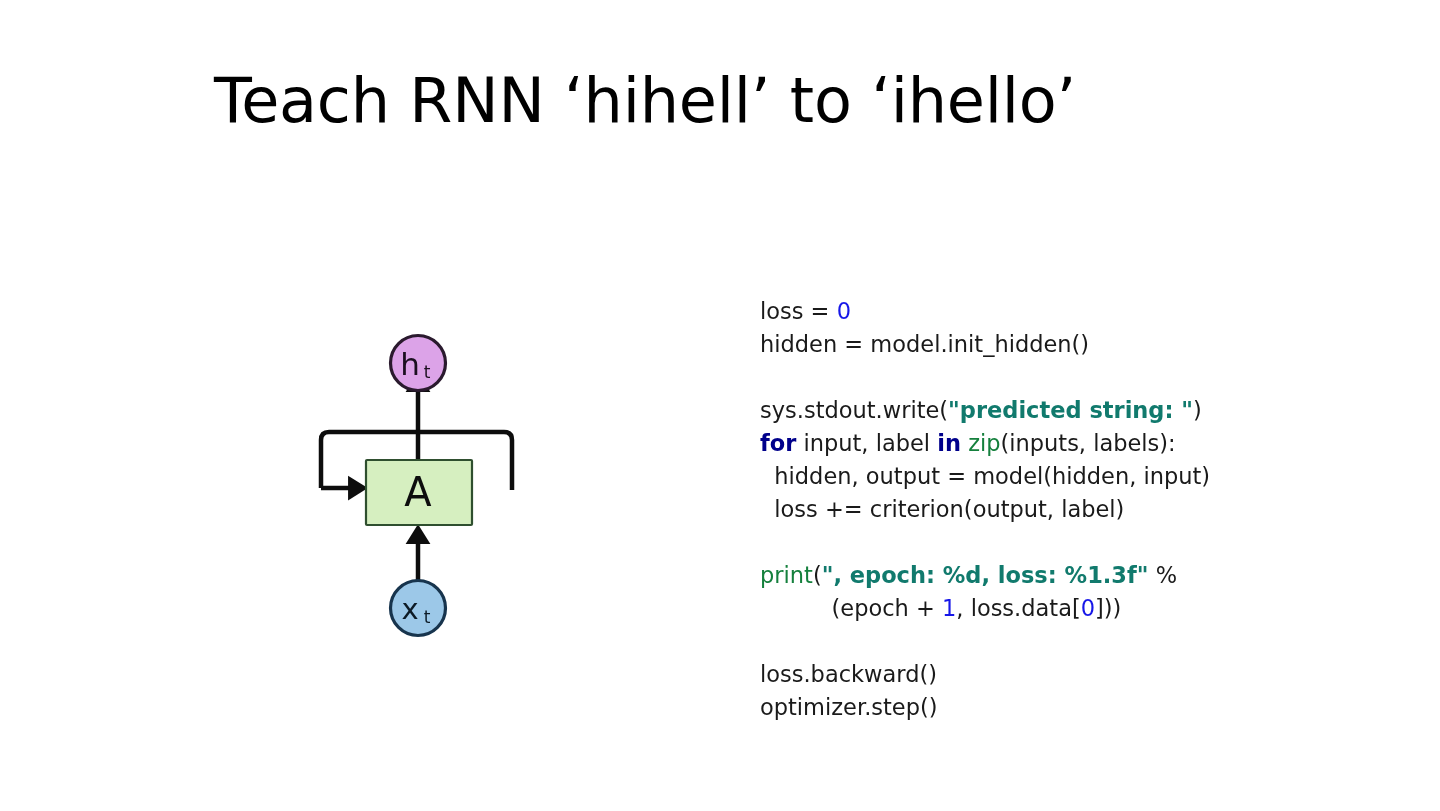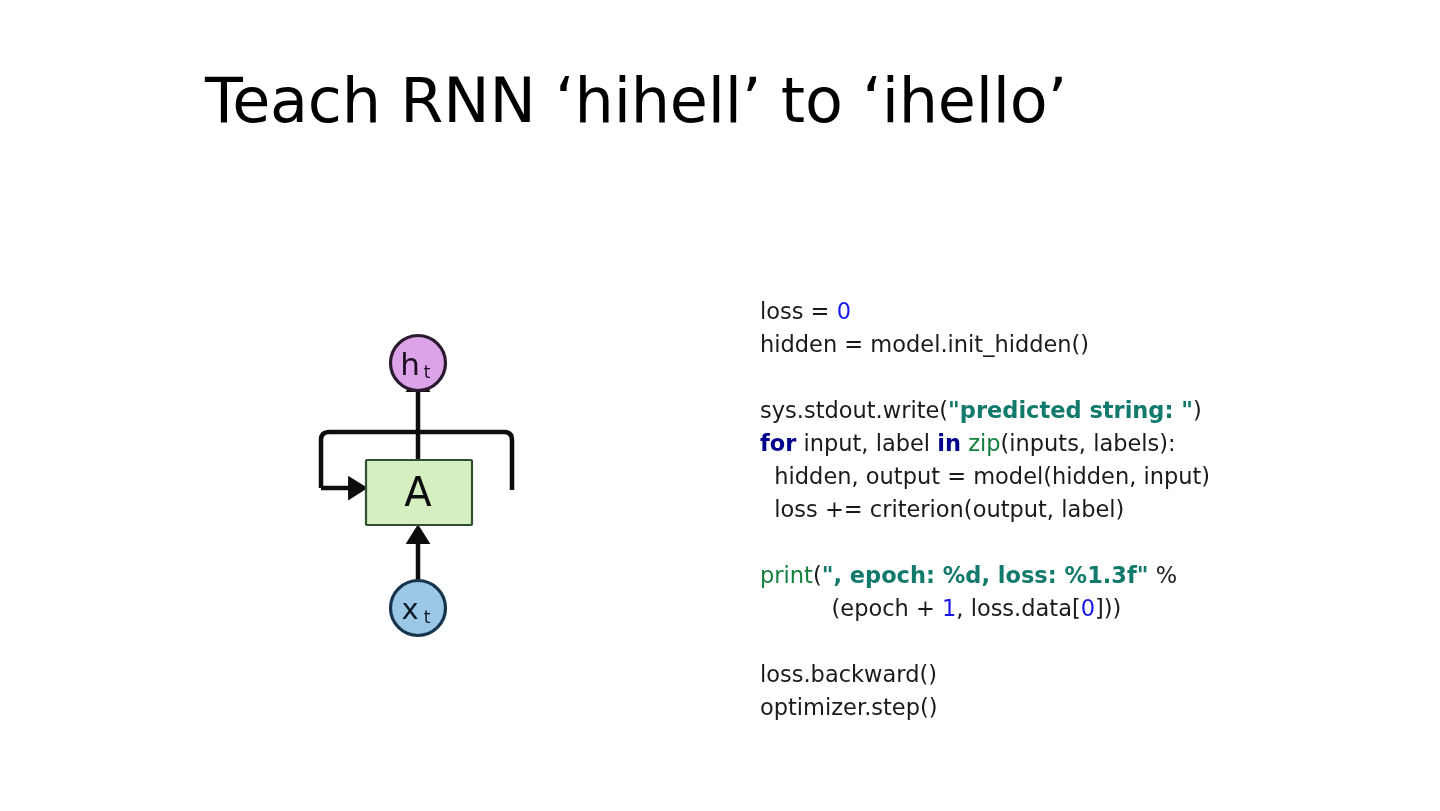--- a/index.html
+++ b/index.html
@@ -12,21 +12,21 @@
     height: 811px;
     position: relative;
     overflow: hidden;
     font-family: "DejaVu Sans", "Liberation Sans", sans-serif;
     color: #000000;
   }
 
   
   #slide-title {
     position: absolute;
-    left: 205px;
+    left: 214px;
     top: 66px;
     font-size: 62px;
     line-height: 1.12;
     font-weight: 400;
     color: #000000;
     letter-spacing: -0.2px;
     white-space: nowrap;
   }
 
   

